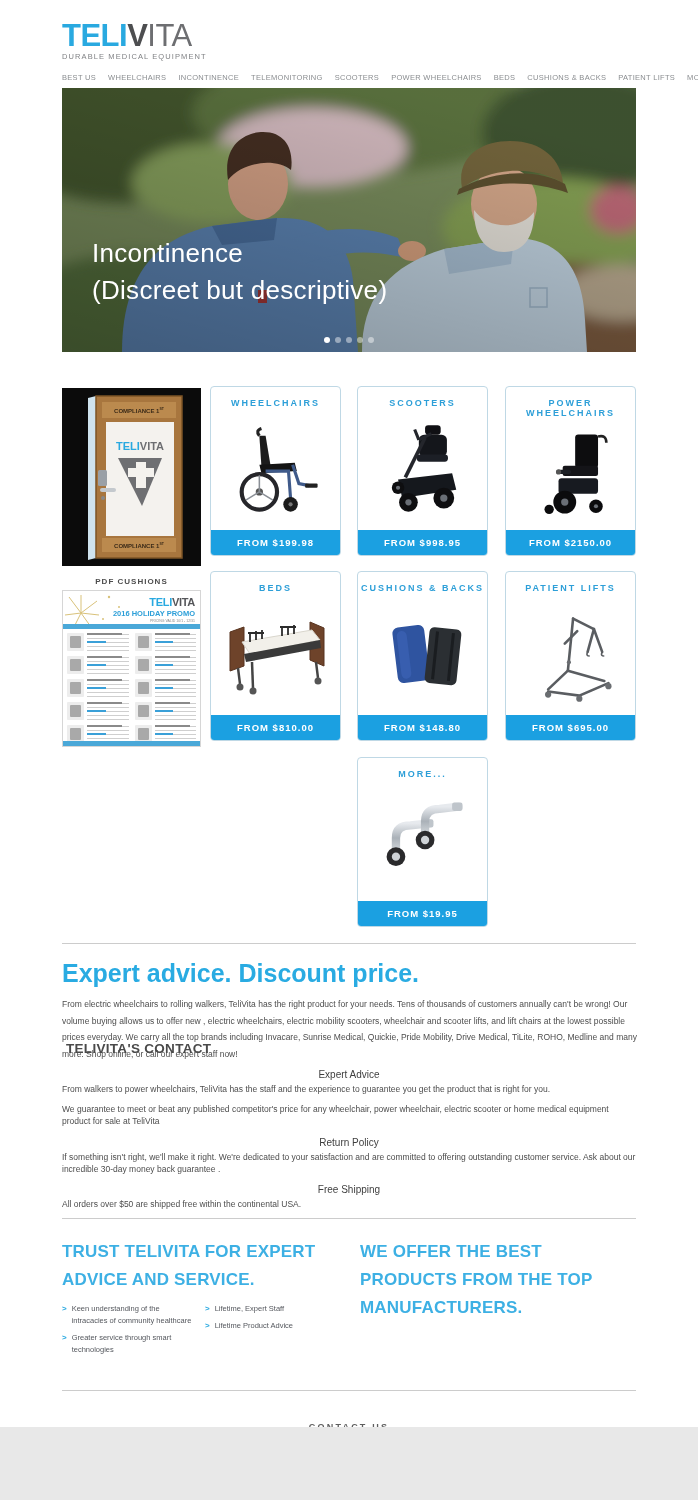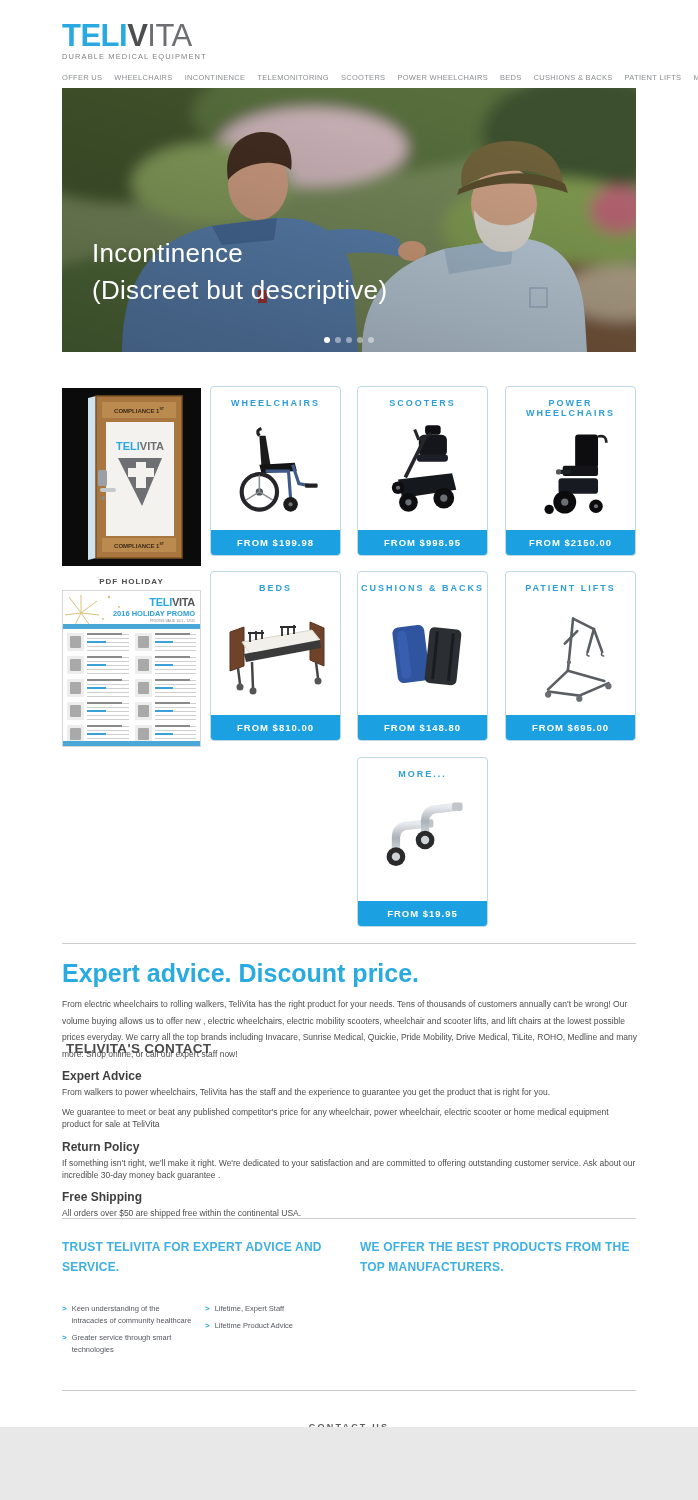--- a/index.html
+++ b/index.html
@@ -55,24 +55,24 @@
   
   .divider { position:absolute; left:62px; width:574px; height:1px; background:#cccccc; }
   .d1 { top:943px; } .d2 { top:1218px; } .d3 { top:1390px; }
 
   .intro-h { position:absolute; left:62px; top:959px; font-size:25px; font-weight:bold; color:#29abe2; }
   .intro-p { position:absolute; left:62px; top:996px; width:575px; font-size:8.5px; color:#4d4d4d; line-height:1.95; }
 
   .promise-h { position:absolute; left:66px; top:1041px; font-size:13.5px; font-weight:bold; color:#4a4a4a; letter-spacing:0.3px; }
   .promise-list { position:absolute; left:62px; top:1069px; width:574px; }
   .promise-item { margin-bottom:9px; }
-  .promise-item h4 { font-size:12px; font-weight:bold; color:#3f3f3f; margin-bottom:3.5px; }
+  .promise-item h4 { font-size:10px; font-weight:normal; color:#3f3f3f; margin-bottom:3.5px;text-align:center; }
   .promise-item p  { font-size:8.5px; color:#4d4d4d; line-height:1.4; }
 
-  .col-h { position:absolute; font-size:12px; font-weight:bold; color:#3db0e4; line-height:1.65; letter-spacing:0.2px; }
+  .col-h { position:absolute; font-size:17px; font-weight:bold; color:#3db0e4; line-height:1.65; letter-spacing:0.2px; }
   .col-h.left  { left:62px;  top:1238px; width:265px; }
   .col-h.right { left:360px; top:1238px; width:278px; }
 
   .bullets { position:absolute; top:1303px; }
   .bullets.b1 { left:62px;  width:130px; }
   .bullets.b2 { left:205px; width:130px; }
   .bullet { display:flex; gap:5px; margin-bottom:5px; }
   .bullet .chev { color:#29a9e0; font-weight:bold; font-size:8px; line-height:1.5; }
   .bullet .btxt { font-size:7.5px; color:#55585e; line-height:1.6; }
 
@@ -94,21 +94,21 @@
 <body>
 
 <div class="page">
 
   <div class="logo">
     <div class="logo-word"><span class="logo-p1">TELI</span><span class="logo-p2">V</span><span class="logo-p3">ITA</span></div>
     <div class="logo-tag">DURABLE MEDICAL EQUIPMENT</div>
   </div>
 
   <div class="nav">
-    <span>OFFER US</span>
+    <span>BEST US</span>
     <span>WHEELCHAIRS</span>
     <span>INCONTINENCE</span>
     <span>TELEMONITORING</span>
     <span>SCOOTERS</span>
     <span>POWER WHEELCHAIRS</span>
     <span>BEDS</span>
     <span>CUSHIONS &amp; BACKS</span>
     <span>PATIENT LIFTS</span>
     <span>MORE</span>
   </div>
@@ -188,21 +188,21 @@
       <rect x="40" y="150" width="74" height="14" fill="#bb8a4e"></rect>
       <text x="77" y="160" text-anchor="middle" font-size="6" font-weight="bold" fill="#3a2a18"><tspan>COMPLIANCE 1</tspan><tspan font-size="3.5" baseline-shift="3">ST</tspan></text>
       <g>
         <rect x="36" y="82" width="9" height="16" rx="1.5" fill="#9aa0a6"></rect>
         <rect x="38" y="100" width="16" height="4" rx="2" fill="#c4c9cd"></rect>
         <circle cx="41" cy="110" r="2" fill="#888"></circle>
       </g>
     </svg>
   </div>
 
-  <div class="pdf-label">PDF HOLIDAY</div>
+  <div class="pdf-label">PDF CUSHIONS</div>
   <div class="brochure">
     <svg width="139" height="40" style="position:absolute;top:0;left:0">
       <g stroke="#d9c27a" stroke-width="1">
         <line x1="18" y1="22" x2="18" y2="4"></line>
           <line x1="18" y1="22" x2="34" y2="10"></line>
           <line x1="18" y1="22" x2="36" y2="24"></line>
         <line x1="18" y1="22" x2="6" y2="6"></line>
           <line x1="18" y1="22" x2="2" y2="24"></line>
           <line x1="18" y1="22" x2="10" y2="38"></line>
         <line x1="18" y1="22" x2="28" y2="36"></line>

